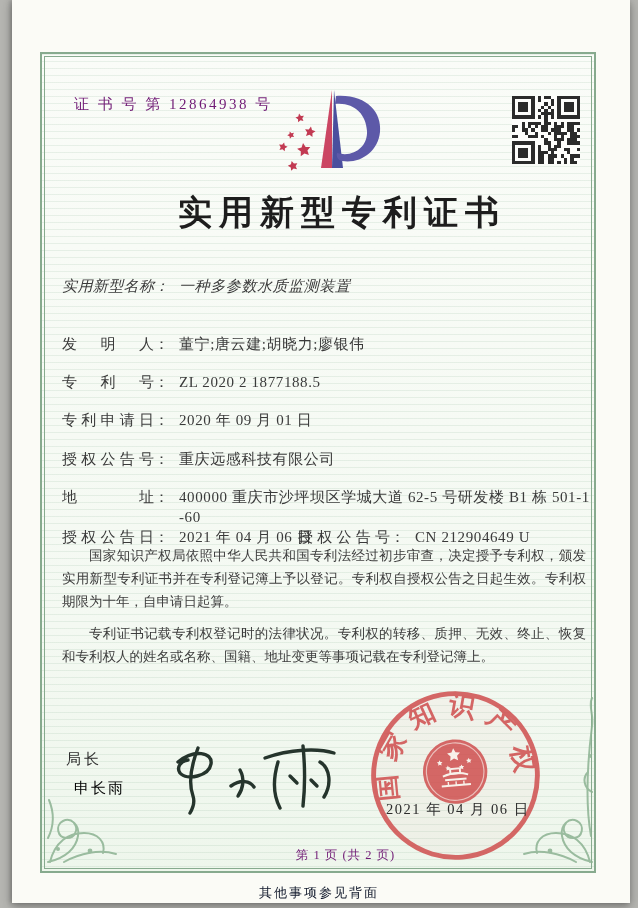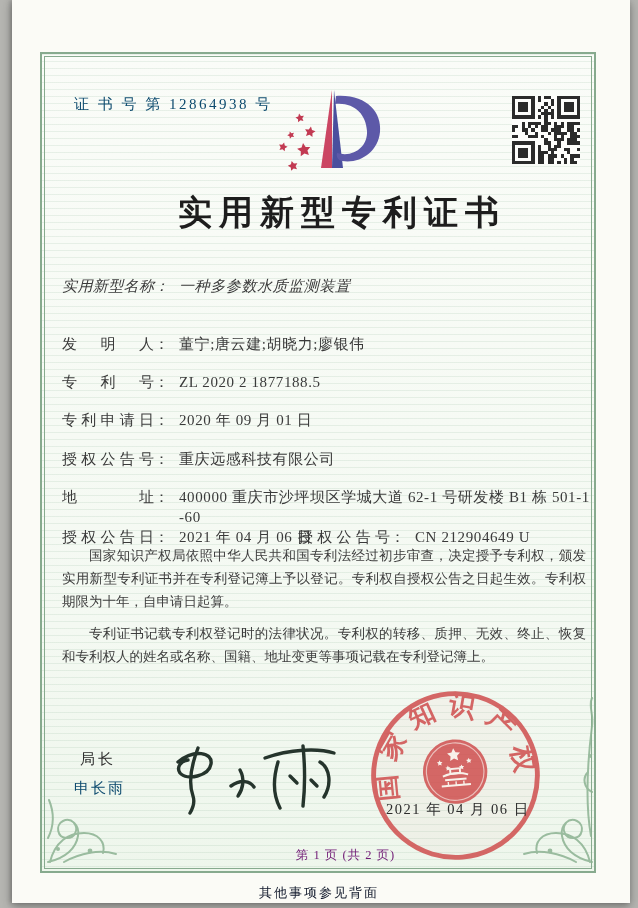--- a/index.html
+++ b/index.html
@@ -16,38 +16,38 @@
   }
   #frame{
     left:40px;top:52px;width:556px;height:821px;
     border:2px solid #87aa8e;
     background:
       repeating-linear-gradient(180deg, rgba(134,176,146,.16) 0 1px, rgba(134,176,146,0) 1px 7px),
       linear-gradient(180deg,#fafcf8 0%,#f4f9f2 70%,#eef6ec 100%);
     box-sizing:border-box;
   }
   #frame::after{content:"";position:absolute;inset:2px;border:1px solid #87aa8e;pointer-events:none;}
-  .cert-no{left:74px;top:95px;font-size:15px;letter-spacing:2.5px;color:#0c4a6e;z-index:3;}
+  .cert-no{left:74px;top:95px;font-size:15px;letter-spacing:2.5px;color:#701a75;z-index:3;}
   .title{left:40px;top:190px;width:604px;text-align:center;font-size:34px;font-weight:bold;
          letter-spacing:7px;color:#1d1d1d;z-index:3;}
   .fields{left:62px;top:276px;width:528px;font-size:15px;color:#3a3a3a;z-index:3;}
   .frow{line-height:20px;position:relative;margin-bottom:18px;white-space:nowrap;}
   .frow:nth-child(1){margin-bottom:38px;font-style:italic;}
   .frow:nth-child(4){margin-bottom:19px;}
   .frow:nth-child(6){margin-bottom:0;white-space:normal;}
   .flabel{display:inline-block;width:92px;text-align:justify;text-align-last:justify;vertical-align:top;}
   .fcolon{margin-right:10px;vertical-align:top;display:inline-block;}
   .fvalue{letter-spacing:.6px;vertical-align:top;display:inline-block;}
   .addr2{display:block;}
   .fpair2{position:absolute;left:236px;top:0;}
   .paras{left:62px;top:540px;width:524px;font-size:13.5px;line-height:23px;color:#3d3d3d;
          text-align:justify;z-index:3;}
   .paras p{margin:4px 0 9px;text-indent:2em;}
-  .sig-title{left:80px;top:750px;font-size:15px;letter-spacing:3px;color:#2d2d2d;z-index:3;}
-  .sig-name{left:74px;top:779px;font-size:15px;letter-spacing:2px;color:#0c4a6e;z-index:3;}
+  .sig-title{left:66px;top:750px;font-size:15px;letter-spacing:3px;color:#2d2d2d;z-index:3;}
+  .sig-name{left:74px;top:779px;font-size:15px;letter-spacing:2px;color:#000000;z-index:3;}
   #sig-svg{left:168px;top:734px;z-index:3;}
   #seal-svg{left:358px;top:678px;z-index:4;opacity:.84;}
   .seal-date{left:386px;top:800px;font-size:14.5px;letter-spacing:1.5px;color:#2b2b2b;z-index:6;}
   .page-info{left:40px;top:847px;width:611px;text-align:center;font-size:12.5px;
              letter-spacing:1px;color:#701a75;z-index:3;}
   .back-note{left:0;top:884px;width:638px;text-align:center;font-size:13px;
              letter-spacing:2px;color:#0f172a;z-index:3;}
   #logo-svg{left:266px;top:86px;z-index:3;}
   #qr-svg{left:512px;top:96px;width:68px;height:68px;z-index:3;background:#fdfdfb;}
   .flourish{z-index:2;pointer-events:none;}
@@ -347,21 +347,21 @@
   <div class="frow">
     <span class="flabel">专利号</span><span class="fcolon">：</span><span class="fvalue">ZL 2020 2 1877188.5</span>
   </div>
   <div class="frow">
     <span class="flabel">专利申请日</span><span class="fcolon">：</span><span class="fvalue">2020 年 09 月 01 日</span>
   </div>
   <div class="frow">
     <span class="flabel">授权公告号</span><span class="fcolon">：</span><span class="fvalue">重庆远感科技有限公司</span>
   </div>
   <div class="frow">
-    <span class="flabel">地址</span><span class="fcolon">：</span><span class="fvalue"><span>400000 重庆市沙坪坝区学城大道 62-1 号研发楼 B1 栋 501-1</span><span class="addr2">-60</span></span>
+    <span class="flabel">地址</span><span class="fcolon">：</span><span class="fvalue"><span>400000 重庆市沙坪坝区学城大道 62-5 号研发楼 B1 栋 501-1</span><span class="addr2">-60</span></span>
   </div>
   <div class="frow">
     <span class="flabel">授权公告日</span><span class="fcolon">：</span><span class="fvalue">2021 年 04 月 06 日</span>
     <span class="fpair2"><span class="flabel">授权公告号</span><span class="fcolon">：</span><span class="fvalue">CN 212904649 U</span></span>
   </div>
 </div>
 
 <div class="abs paras">
   <p>国家知识产权局依照中华人民共和国专利法经过初步审查，决定授予专利权，颁发实用新型专利证书并在专利登记簿上予以登记。专利权自授权公告之日起生效。专利权期限为十年，自申请日起算。</p>
   <p>专利证书记载专利权登记时的法律状况。专利权的转移、质押、无效、终止、恢复和专利权人的姓名或名称、国籍、地址变更等事项记载在专利登记簿上。</p>

